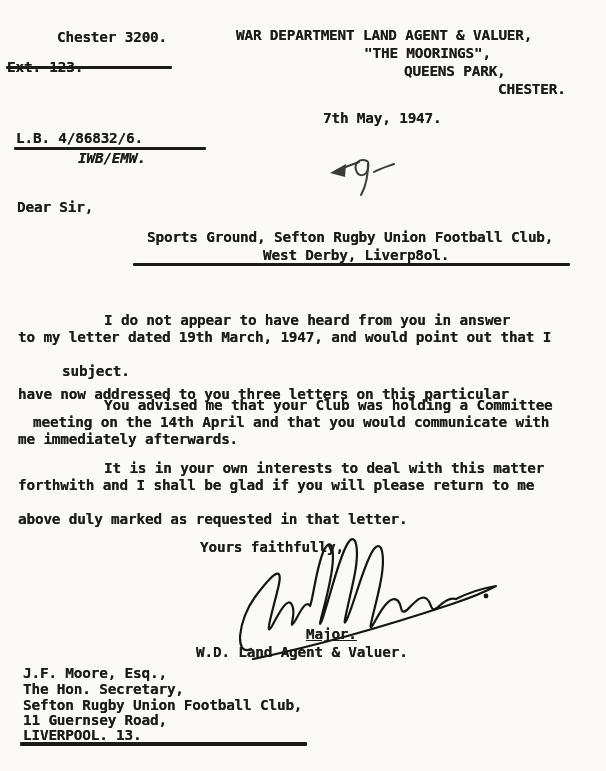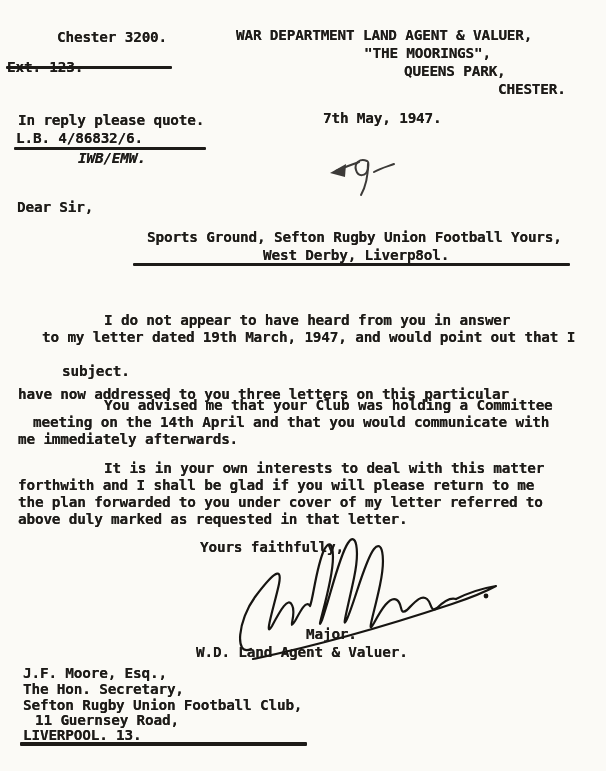--- a/index.html
+++ b/index.html
@@ -32,66 +32,64 @@
 
   <div class="tline" style="left:57px; top:30px;">Chester 3200.</div>
   <div class="tline" style="left:7px;  top:60px;">Ext. 123.</div>
   <div class="rule" style="left:6px;  top:66px; width:166px; height:3px;"></div>
 
   <div class="tline" style="left:236px; top:28px;">WAR DEPARTMENT LAND AGENT &amp; VALUER,</div>
   <div class="tline" style="left:364px; top:46px;">"THE MOORINGS",</div>
   <div class="tline" style="left:404px; top:64px;">QUEENS PARK,</div>
   <div class="tline" style="left:462px; top:82px;margin-left:36px;">CHESTER.</div>
 
-  <div class="tline" style="left:18px; top:113px;">In reply please quote.</div>
   <div class="tline" style="left:16px; top:131px;">L.B. 4/86832/6.</div>
   <div class="rule" style="left:14px; top:147px; width:192px; height:3px;"></div>
   <div class="tline" style="left:78px; top:151px;font-style:italic;">IWB/EMW.</div>
 
   <div class="tline" style="left:323px; top:111px;">7th May, 1947.</div>
 
   <svg style="left:320px; top:150px;" width="90" height="55" viewBox="320 150 90 55">
     <path class="pencil-stroke" d="M359,162 C351,165 342,168 336,171"></path>
     <path d="M330,173 L346,164 L345,177 Z" fill="#3c3a38" stroke="none"></path>
     <path class="pencil-stroke" d="M367,161 C360,158 354,163 356,170 C358,177 366,177 368,169 C369,163 368,161 367,161"></path>
     <path class="pencil-stroke" d="M368,164 C368,175 366,186 361,195"></path>
     <path class="pencil-stroke" d="M374,172 C381,168 389,166 394,164"></path>
   </svg>
 
   <div class="tline" style="left:17px; top:200px;">Dear Sir,</div>
 
-  <div class="tline" style="left:147px; top:230px;">Sports Ground, Sefton Rugby Union Football Yours,</div>
+  <div class="tline" style="left:147px; top:230px;">Sports Ground, Sefton Rugby Union Football Club,</div>
   <div class="tline" style="left:263px; top:248px;">West Derby, Liverp8ol.</div>
   <div class="rule" style="left:133px; top:263px; width:437px; height:3px;"></div>
 
   <div class="tline" style="left:104px; top:313px;">I do not appear to have heard from you in answer</div>
-  <div class="tline" style="left:18px;  top:330px;margin-left:24px;">to my letter dated 19th March, 1947, and would point out that I</div>
+  <div class="tline" style="left:18px;  top:330px;">to my letter dated 19th March, 1947, and would point out that I</div>
   <div class="tline" style="left:18px;  top:347px;margin-top:40px;">have now addressed to you three letters on this particular</div>
   <div class="tline" style="left:18px;  top:364px;margin-left:44px;">subject.</div>
 
   <div class="tline" style="left:104px; top:398px;">You advised me that your Club was holding a Committee</div>
   <div class="tline" style="left:33px;  top:415px;">meeting on the 14th April and that you would communicate with</div>
   <div class="tline" style="left:104px; top:461px;">It is in your own interests to deal with this matter</div>
 
   <div class="tline" style="left:18px;  top:432px;">me immediately afterwards.</div>
   <div class="tline" style="left:18px;  top:478px;">forthwith and I shall be glad if you will please return to me</div>
-  <div class="tline" style="left:18px;  top:495px;">the plan forwarded to you under cover of my letter referred to</div>
   <div class="tline" style="left:18px;  top:512px;">above duly marked as requested in that letter.</div>
 
   <div class="tline" style="left:200px; top:540px;">Yours faithfully,</div>
 
   <svg style="left:225px; top:535px;" width="285" height="130" viewBox="225 535 285 130">
     <path class="ink-stroke" d="M251,649 C234,657 238,620 255,597 C270,577 283,563 279,584 C275,603 263,641 272,626 C281,609 288,597 292,605 C297,614 287,633 295,621 C301,610 306,600 310,606 C313,600 316,568 324,550 C332,535 336,551 330,581 C325,607 316,634 322,620 C329,601 339,556 348,543 C356,531 360,549 354,578 C348,607 341,632 347,619 C355,601 365,560 374,549 C382,539 386,556 380,585 C374,614 366,637 374,623 C381,610 390,595 397,600 C403,604 399,616 407,610 C414,603 421,594 427,599 C432,603 430,613 437,608 C444,601 450,597 456,599"></path>
     <path class="ink-stroke" d="M456,599 C470,592 484,588 496,586 C485,592 470,598 452,604 C410,618 330,643 253,659"></path>
     <circle cx="486" cy="596" r="2.4" fill="#171512" stroke="none"></circle>
   </svg>
 
-  <div class="tline" style="left:306px; top:627px;">Major.</div>
+  <div class="tline" style="left:306px; top:627px;text-decoration:underline;">Major.</div>
   <div class="tline" style="left:196px; top:645px;">W.D. Land Agent &amp; Valuer.</div>
 
   <div class="tline" style="left:23px; top:666px;text-align:right;">J.F. Moore, Esq.,</div>
   <div class="tline" style="left:23px; top:682px;">The Hon. Secretary,</div>
   <div class="tline" style="left:23px; top:698px;">Sefton Rugby Union Football Club,</div>
-  <div class="tline" style="left:35px; top:713px;">11 Guernsey Road,</div>
+  <div class="tline" style="left:23px; top:713px;">11 Guernsey Road,</div>
   <div class="tline" style="left:23px; top:728px;">LIVERPOOL. 13.</div>
   <div class="rule" style="left:20px; top:742px; width:287px; height:4px;"></div>
 
 </div>
 
 </body></html>

